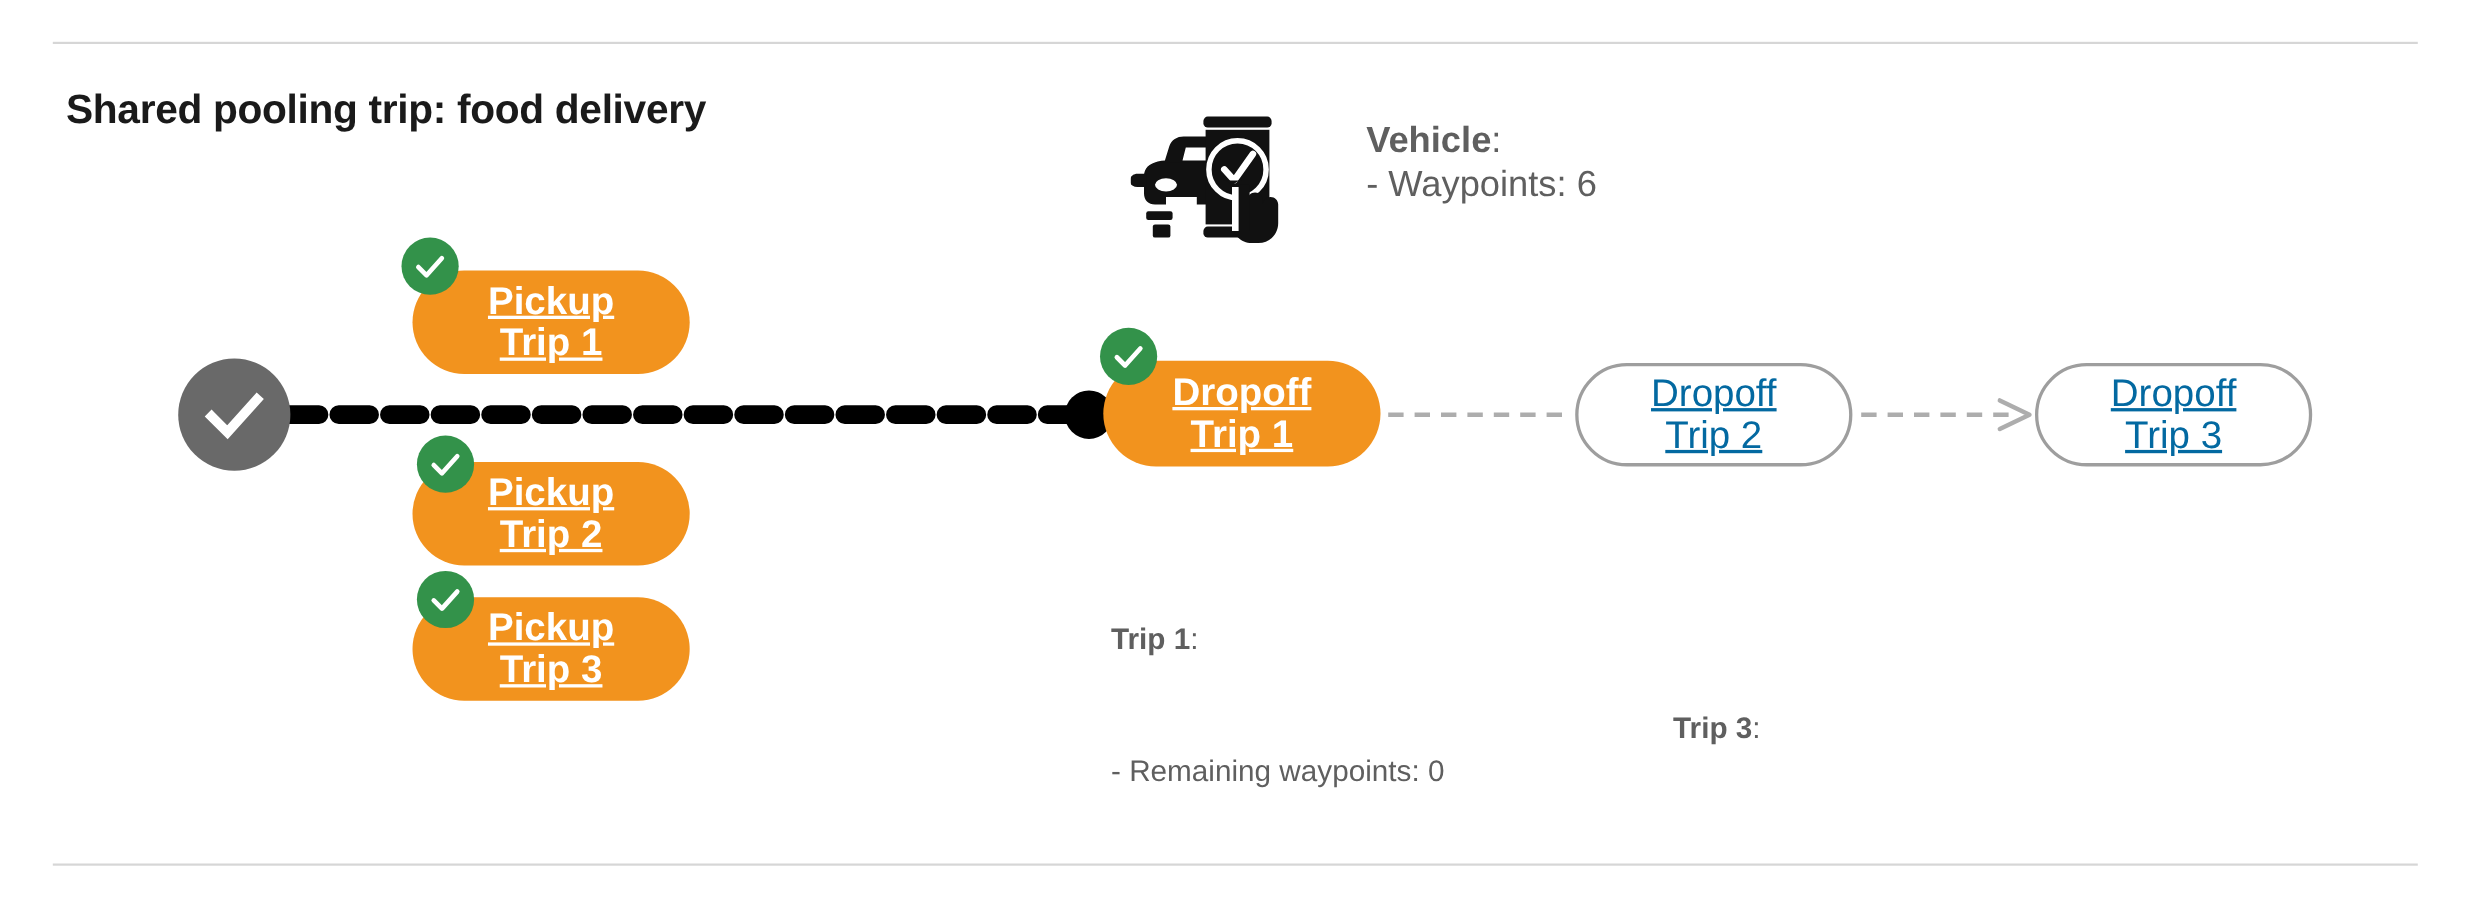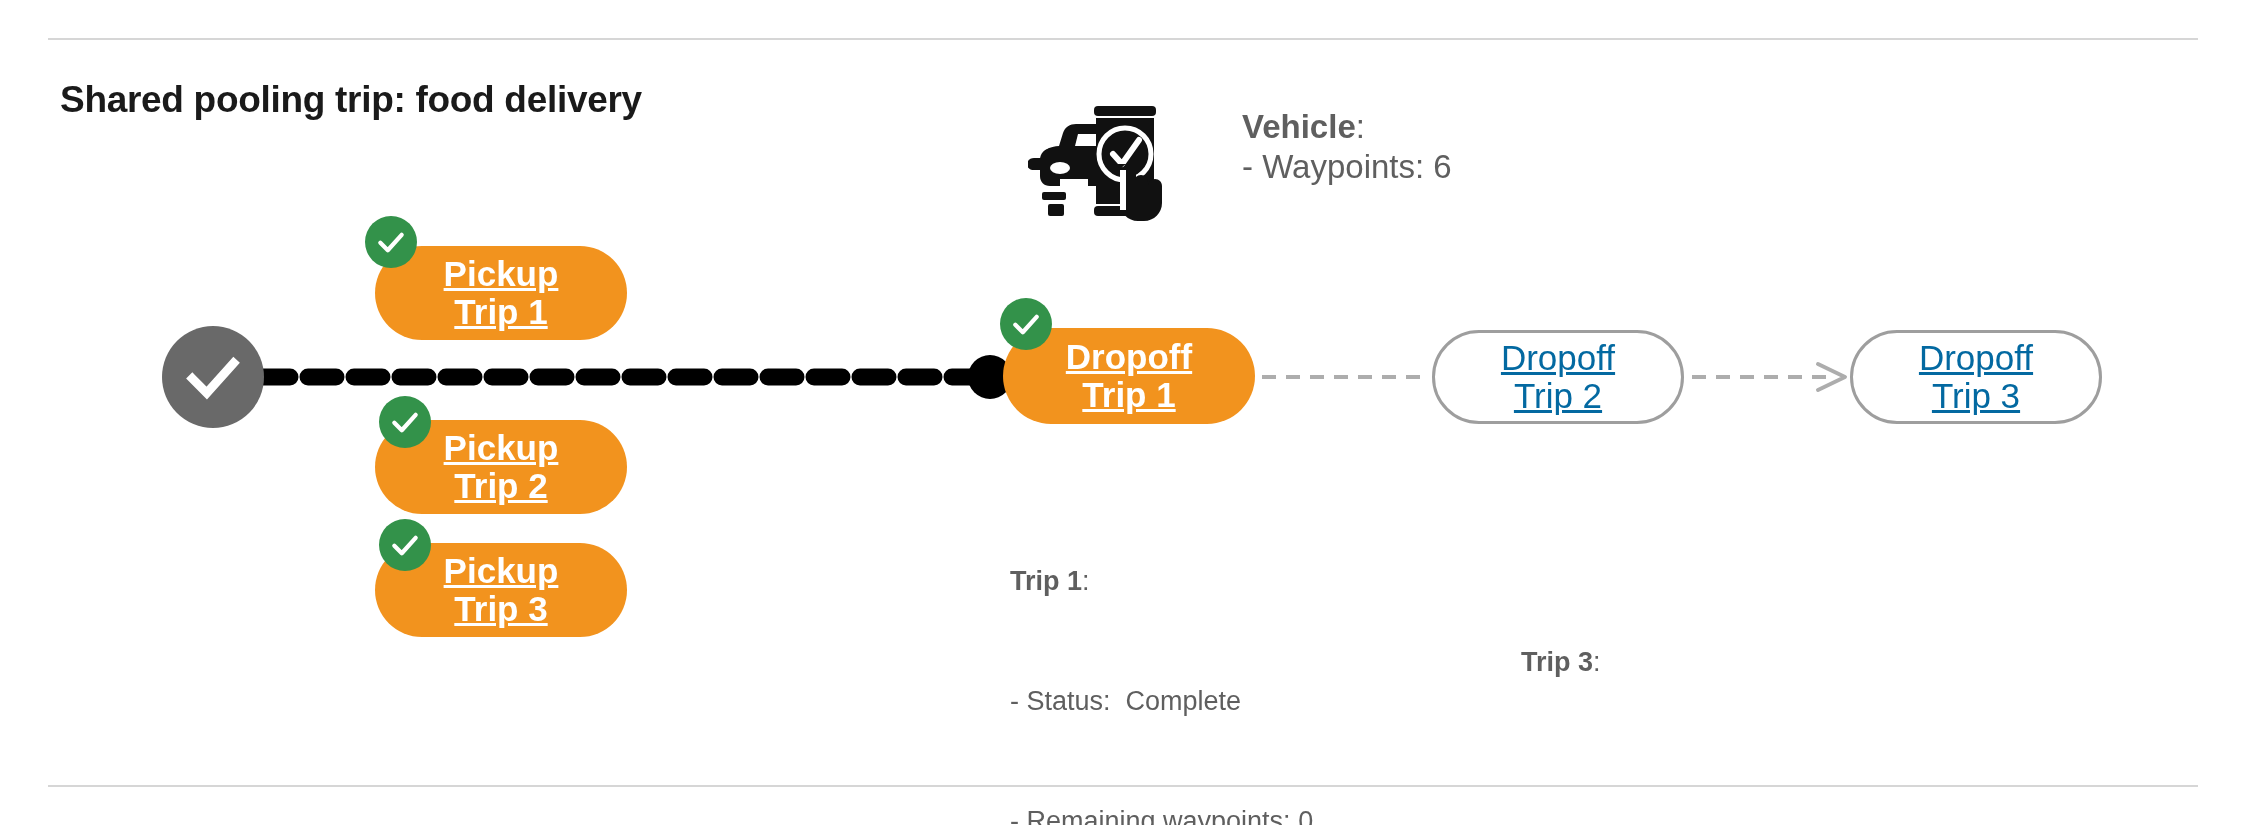--- a/index.html
+++ b/index.html
@@ -267,21 +267,20 @@
     </svg>
   </div>
 
   <div id="vehicle-info">
     <div><span class="strong">Vehicle</span><span>:</span></div>
     <div>- Waypoints: 6</div>
   </div>
 
   <div class="trip-info" id="trip-info-left">
     <div><span class="heading">Trip 1</span>:</div>
-    <div>- Status:  Complete</div>
     <div>- Remaining waypoints: 0</div>
     
     
     
   </div>
 
   <div class="trip-info" id="trip-info-right">
     <div><span class="heading">Trip 3</span>:</div>
     
   </div>

